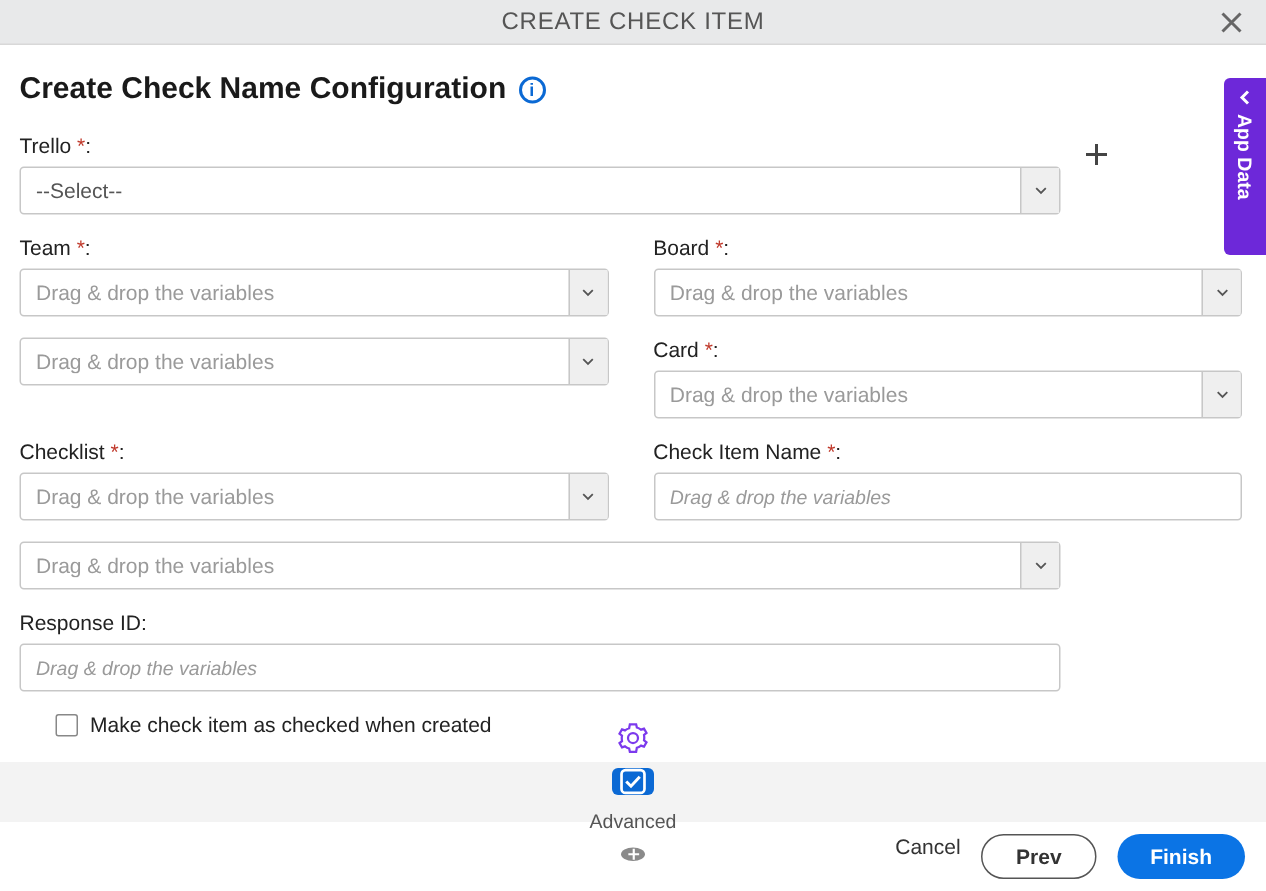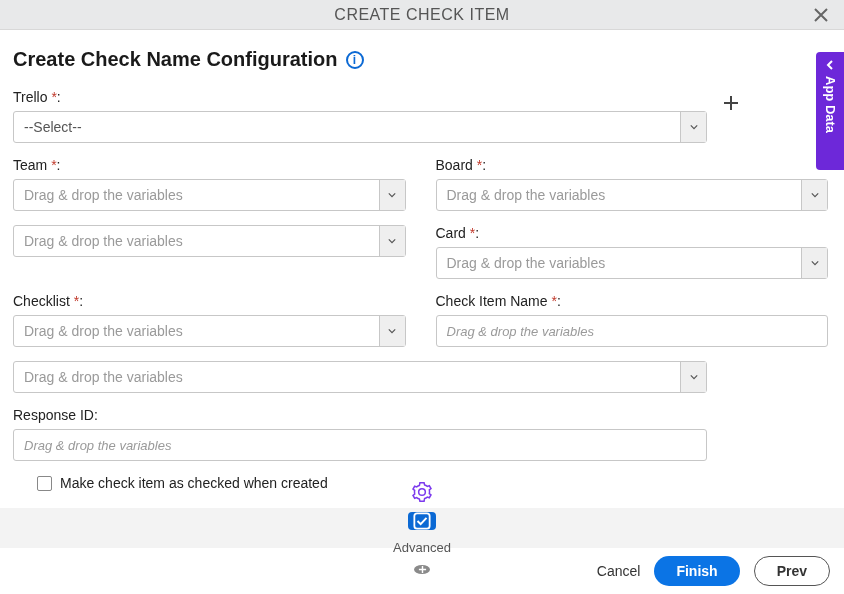--- a/index.html
+++ b/index.html
@@ -191,21 +191,21 @@
       background:#8a8a8a; color:#fff;
       display:inline-flex;align-items:center;justify-content:center;
       font-size:12px; line-height:1;
       cursor:pointer;
     }
     .bottom-actions {
       position:absolute;
       bottom:8px;
       right:14px;
       display:flex;
-      align-items:center;
+      align-items:flex-start;
       gap:14px;
     }
     .link-btn {
       background:none;border:none;color:#333;font-size:14px;cursor:pointer;
     }
     .pill-btn {
       height: 30px;
       padding: 0 22px;
       border-radius: 15px;
       font-size:14px;
@@ -391,22 +391,22 @@
   <span class="adv-label">Advanced</span>
   <span class="adv-plus">
     <svg width="9" height="9" viewBox="0 0 10 10">
         <path d="M5 1 V9 M1 5 H9" stroke="#fff" stroke-width="1.6"></path>
       </svg>
   </span>
 </div>
 
 <div class="bottom-actions">
   <button class="link-btn">Cancel</button>
+  <button class="pill-btn pill-outline">Prev</button>
   <button class="pill-btn pill-primary">Finish</button>
-  <button class="pill-btn pill-outline">Prev</button>
 </div>
 
 <div class="side-tab">
   <svg width="10" height="10" viewBox="0 0 10 10">
       <path d="M7 1 L3 5 L7 9" stroke="#fff" stroke-width="2" fill="none"></path>
     </svg>
   <span class="side-tab-label">App Data</span>
 </div>
 
 </body></html>

